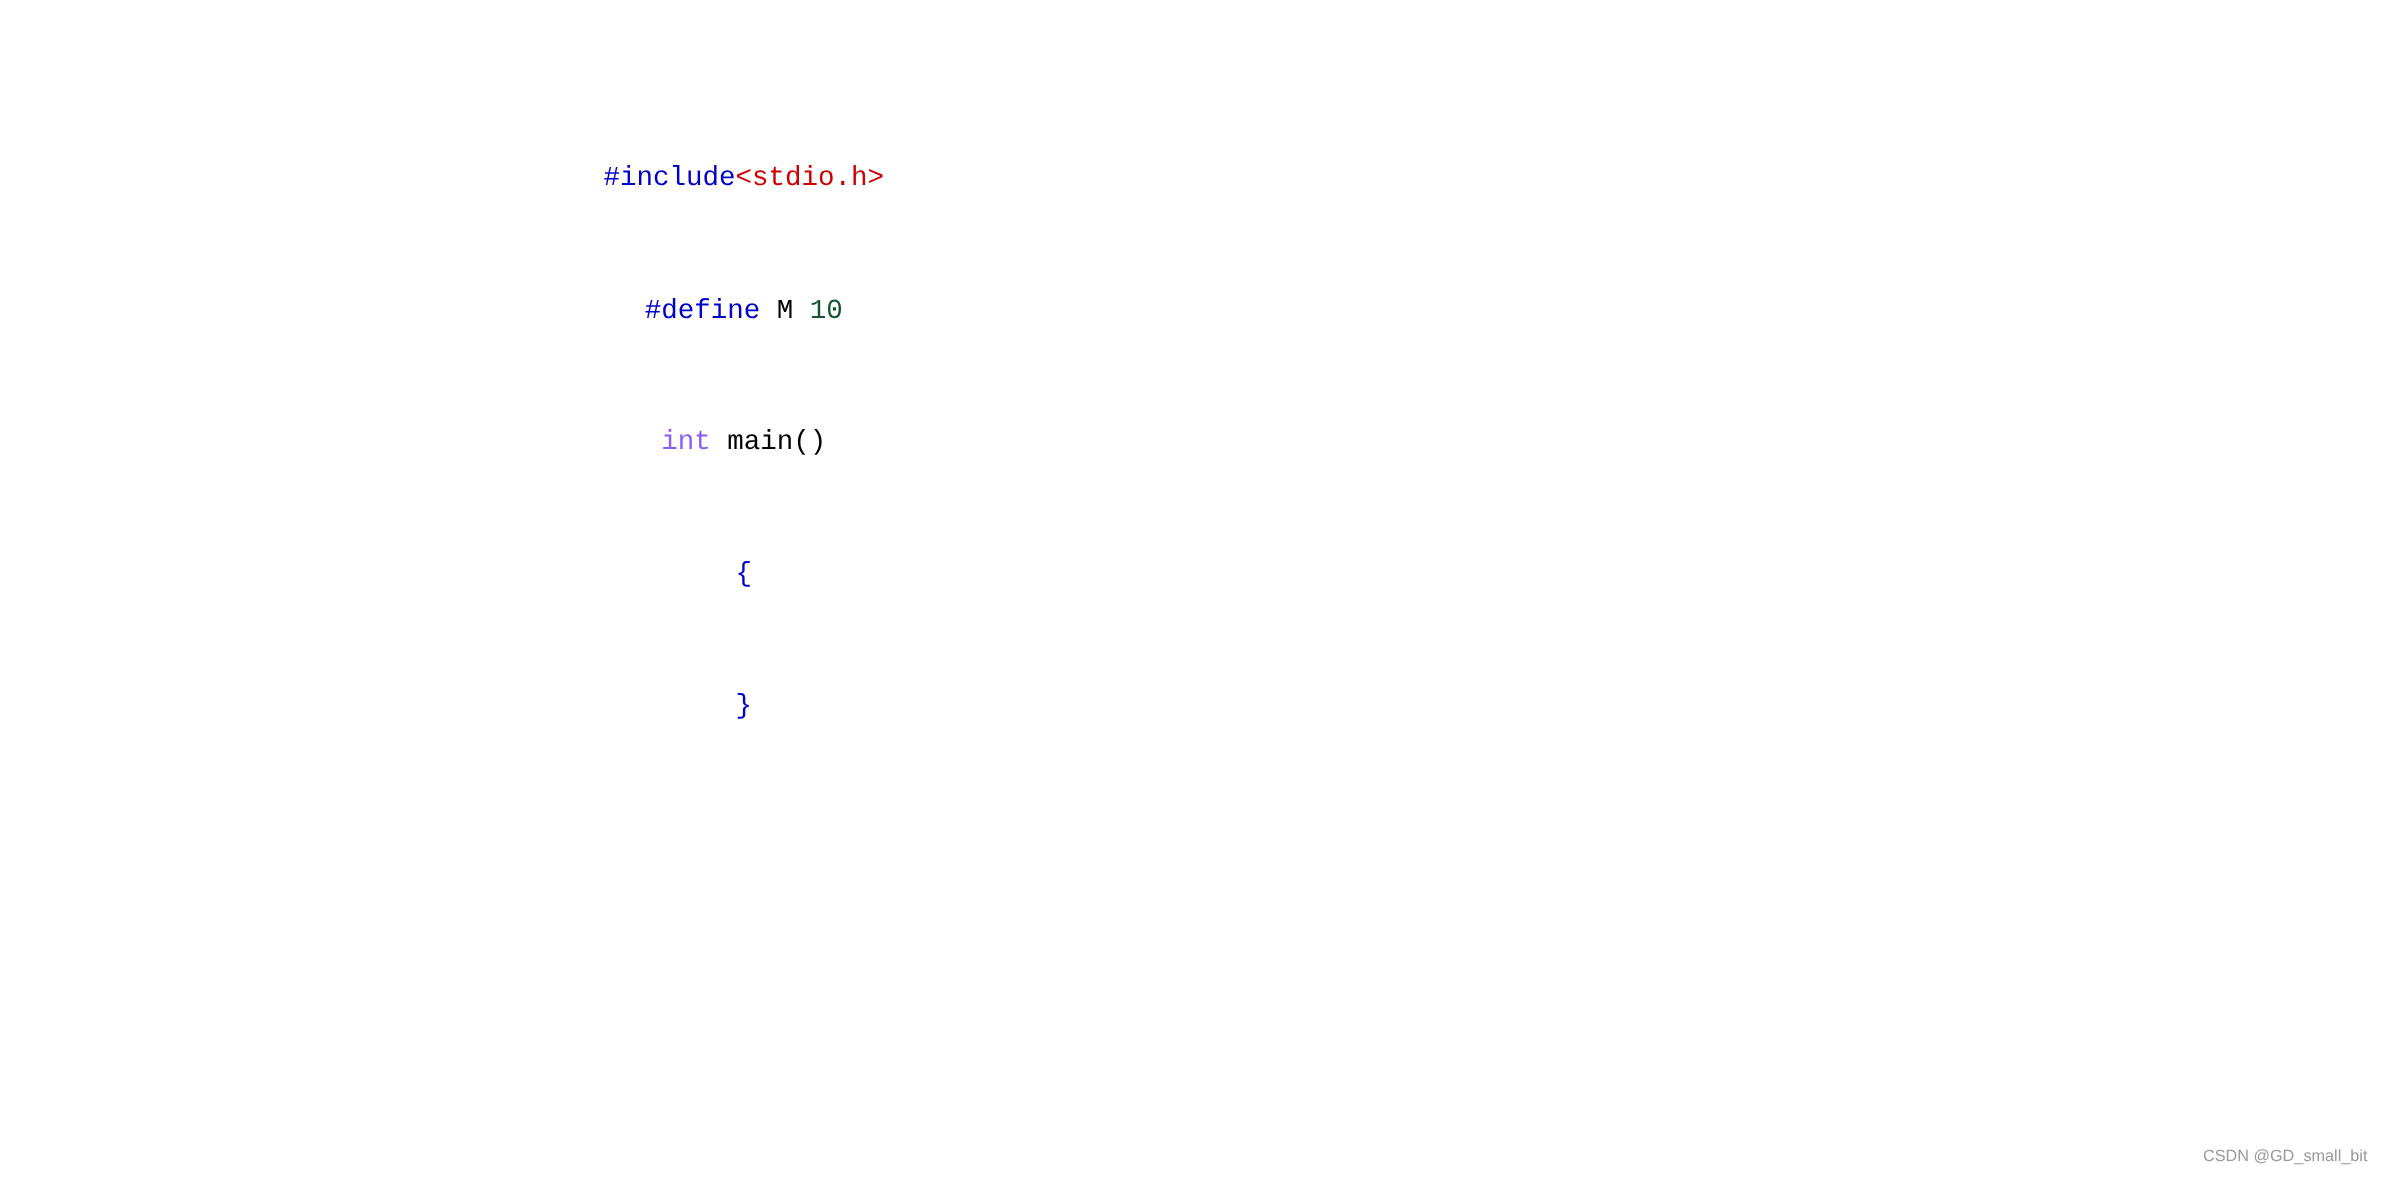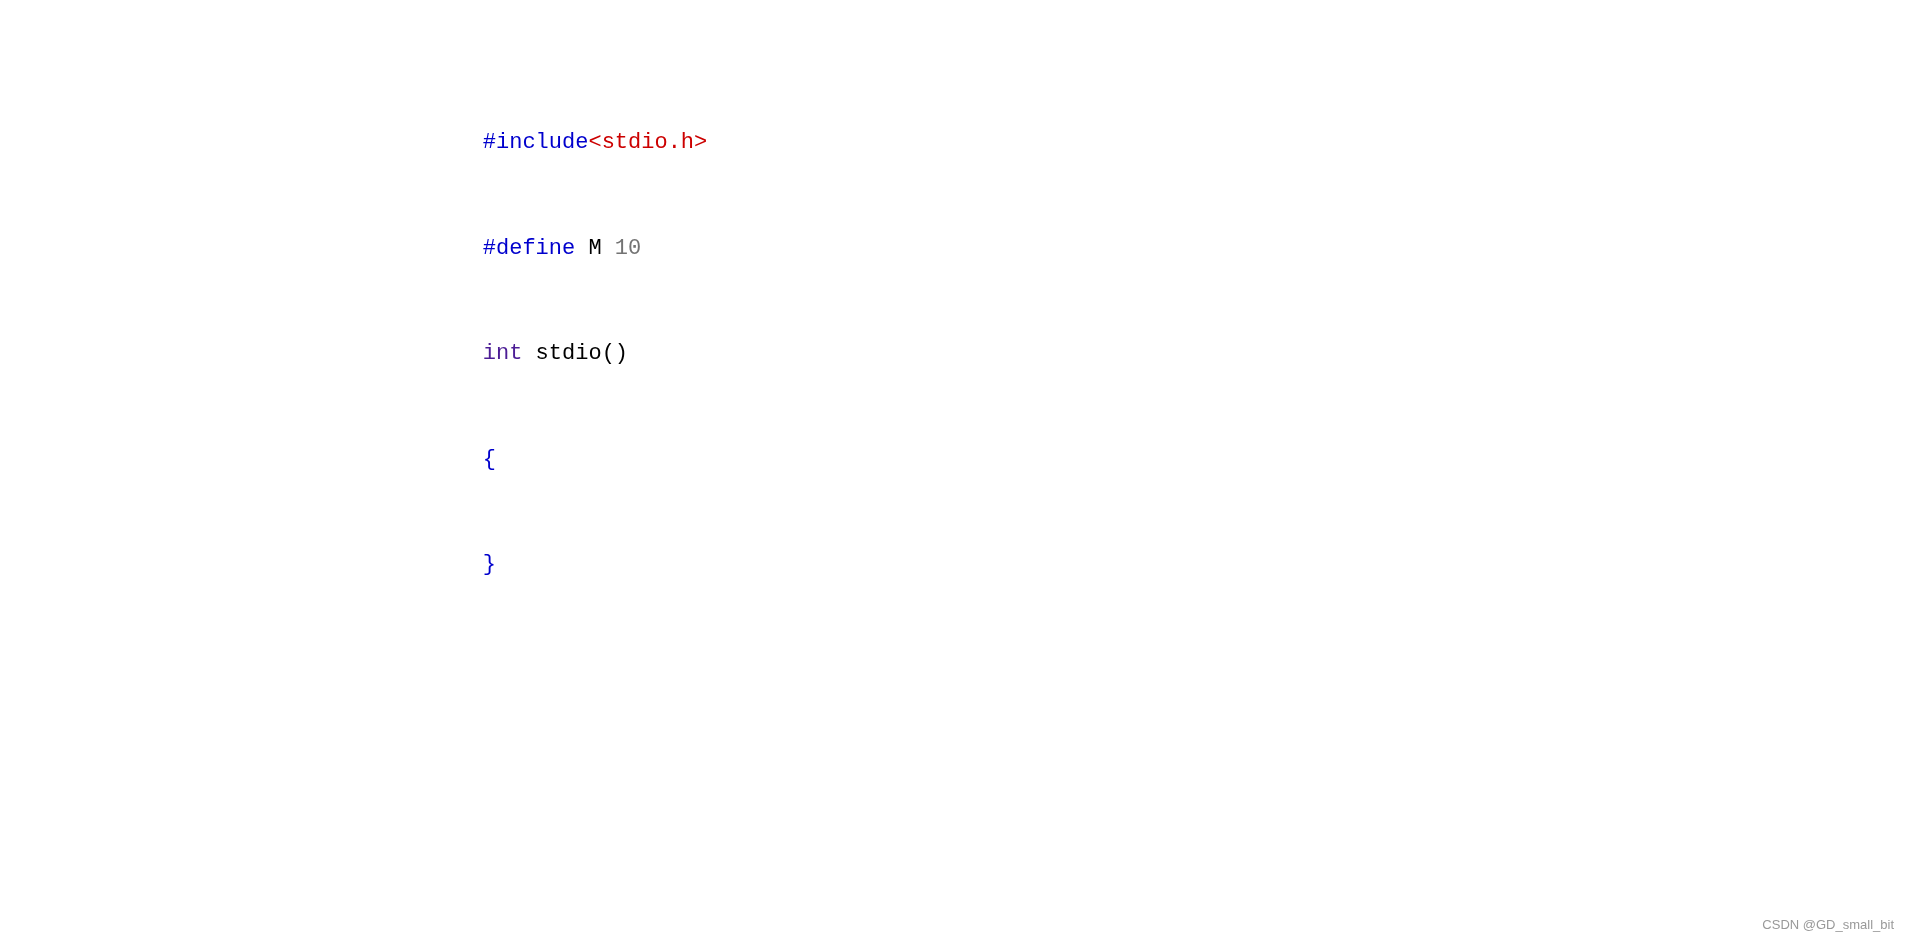--- a/index.html
+++ b/index.html
@@ -16,31 +16,32 @@
       width: 1914px;
       height: 946px;
       position: relative;
       overflow: hidden;
     }
 
     .code-container {
       position: absolute;
       top: 90px;
       left: 430px;
+      text-align: center;
     }
 
     .code-line {
       display: block;
       white-space: pre;
     }
 
     
-    .kw { color: #4c1d95; }
+    .kw { color: #8b5cf6; }
     .pp { color: #0000cd; }
-    .num { color: #737373; }
+    .num { color: #14532d; }
     .ident { color: #000000; }
     .punct { color: #000000; }
     .include-arg { color: #cc0000; }
     .brace { color: #0000cd; }
 
     .watermark {
       position: absolute;
       bottom: 10px;
       right: 20px;
       font-family: Arial, sans-serif;
@@ -57,21 +58,21 @@
   <span class="code-line">
     <span class="pp">#include</span><span class="include-arg">&lt;stdio.h&gt;</span>
   </span>
 
   <span class="code-line">
     <span class="pp">#define</span><span class="ident"> M </span><span class="num">10</span>
   </span>
 
 
   <span class="code-line">
-    <span class="kw">int</span><span class="ident"> stdio()</span>
+    <span class="kw">int</span><span class="ident"> main()</span>
   </span>
 
   <span class="code-line">
     <span class="brace">{</span>
   </span>
 
 
 
   <span class="code-line">
     <span class="brace">}</span>

